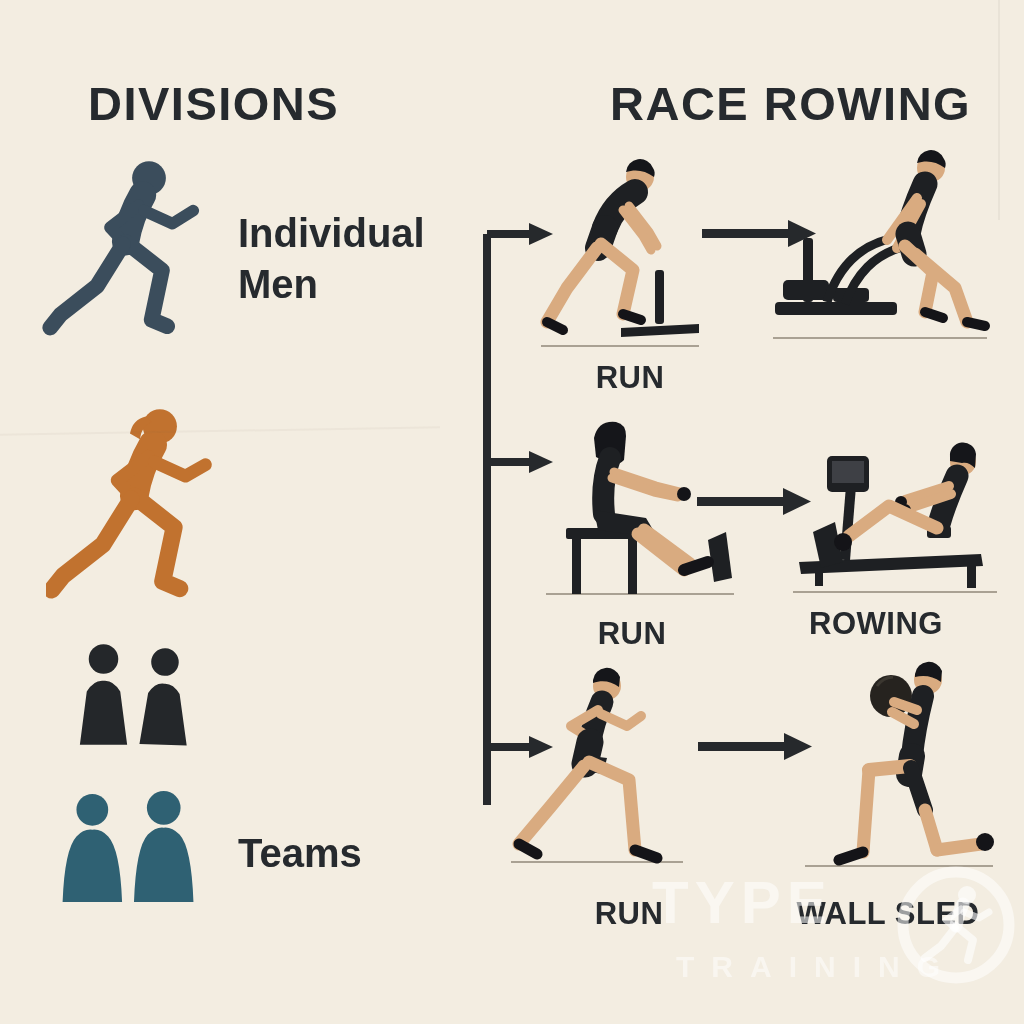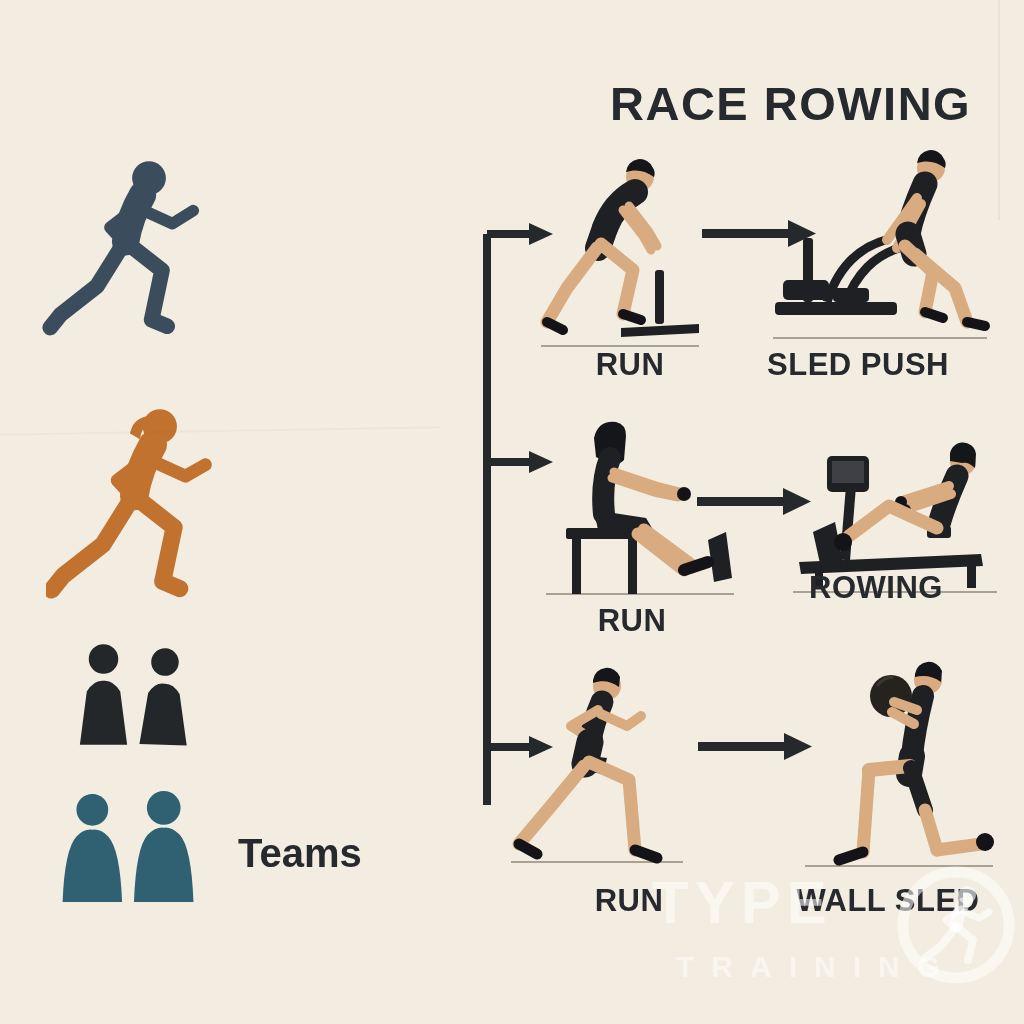--- a/index.html
+++ b/index.html
@@ -4,47 +4,49 @@
 <style>
   html,body{margin:0;padding:0;}
   body{font-family:"Liberation Sans", sans-serif;}
   #canvas{position:relative;width:1024px;height:1024px;background:var(--bg,#f3ede1);overflow:hidden;}
   
   #canvas::before{content:"";position:absolute;left:998px;top:0;width:2px;height:220px;background:rgba(120,105,80,.07);}
   #canvas::after{content:"";position:absolute;left:0;top:430px;width:440px;height:2px;background:rgba(120,105,80,.05);transform:rotate(-1deg);}
   .abs{position:absolute;}
   .title{font-size:47px;font-weight:700;letter-spacing:1.5px;color:var(--ink,#262a2e);}
   .div-label{font-size:40px;font-weight:700;line-height:1.28;color:var(--ink,#262a2e);width:235px;}
-  .race-label{font-size:31px;font-weight:700;letter-spacing:.5px;color:var(--ink,#262a2e);text-align:center;}
+  .race-label{font-size:31px;font-weight:700;letter-spacing:.5px;color:var(--ink,#262a2e);text-align:center;margin-top:13px;}
   .icon-man{color:var(--men-blue,#3b4d5c);}
   .icon-woman{color:var(--women-orange,#c1722f);}
   .icon-doubles{color:var(--doubles-black,#24272a);}
   .icon-teams{color:var(--teams-teal,#2f6173);}
   svg{display:block;}
   .wm-type{font-size:60px;font-weight:700;letter-spacing:6px;color:rgba(255,255,255,.55);}
   .wm-training{font-size:30px;font-weight:700;letter-spacing:17px;color:rgba(255,255,255,.5);}
 </style>
 </head>
 <body>
 
 <div id="canvas" style="--bg: #f3ede1; --ink: #262a2e; --men-blue: #3b4d5c; --women-orange: #c1722f; --doubles-black: #24272a; --teams-teal: #2f6173;">
 
+  <div class="abs title" style="left:88px;top:76px;">DIVISIONS</div>
 
   <div class="abs icon-man" style="left:42px;top:156px;">
     <svg width="175" height="208" viewBox="0 0 130 160" fill="none">
       <g stroke="currentColor" stroke-linecap="round" stroke-linejoin="round">
         <circle cx="80" cy="17" r="13" fill="currentColor" stroke="none"></circle>
         <path d="M75 30 C68 42 64 54 62 66" stroke-width="21"></path>
         <path d="M72 38 L50 55 L62 68" stroke-width="9"></path>
         <path d="M76 42 L98 52 L114 42" stroke-width="9"></path>
         <path d="M62 66 L90 88 L82 126 L94 131" stroke-width="12"></path>
         <path d="M60 68 L40 100 L12 122 L4 132" stroke-width="12"></path>
       </g>
     </svg>
   </div>
+  <div class="abs div-label" style="left:238px;top:208px;">Individual Men</div>
 
   <div class="abs icon-woman" style="left:46px;top:392px;">
     <svg width="185" height="248" viewBox="0 0 130 160" fill="none">
       <g stroke="currentColor" stroke-linecap="round" stroke-linejoin="round">
         <circle cx="80" cy="17" r="12" fill="currentColor" stroke="none"></circle>
         <path d="M70 10 q-9 2 -11 12 l7 4 q1 -9 8 -12 z" fill="currentColor" stroke="none"></path>
         <path d="M75 30 C68 42 64 54 62 66" stroke-width="20"></path>
         <path d="M72 38 L50 55 L62 68" stroke-width="9"></path>
         <path d="M76 42 L98 52 L112 44" stroke-width="9"></path>
         <path d="M62 66 L90 88 L82 126 L94 131" stroke-width="12"></path>
@@ -134,21 +136,20 @@
         <path d="M156 64 L132 108" stroke="#d9ab80" stroke-width="10"></path>
         <path d="M143 94 L149 114" stroke="#1e2023" stroke-width="25"></path>
         <path d="M140 106 L168 132 L160 172" stroke="#d9ab80" stroke-width="13"></path>
         <path d="M160 172 L178 178" stroke="#141418" stroke-width="10"></path>
         <path d="M150 114 L190 148 L202 182" stroke="#d9ab80" stroke-width="13"></path>
         <path d="M202 182 L220 186" stroke="#141418" stroke-width="10"></path>
       </g>
     </svg>
   </div>
   <div class="abs race-label" style="left:560px;top:347px;width:140px;">RUN</div>
-  <div class="abs race-label" style="left:758px;top:347px;width:200px;">SLED PUSH</div>
 
   <div class="abs" style="left:540px;top:412px;">
     <svg width="200" height="190" viewBox="0 0 200 190" fill="none">
       <line x1="6" y1="182" x2="194" y2="182" stroke="#6b6354" stroke-width="2" opacity=".55"></line>
       <rect x="26" y="116" width="78" height="11" rx="2" fill="#1e2023"></rect>
       <rect x="32" y="127" width="9" height="55" fill="#1e2023"></rect>
       <rect x="88" y="127" width="9" height="55" fill="#1e2023"></rect>
       <path d="M168 128 L186 120 L192 166 L174 170 Z" fill="#1e2023"></path>
       <circle cx="72" cy="32" r="11" fill="#d9ab80"></circle>
       <path d="M54 26 q4 -18 22 -16 q10 2 10 14 l-2 24 q-6 6 -12 5 l-16 -8 z" fill="#15161a"></path>
@@ -188,21 +189,21 @@
         <path d="M166 74 L124 88" stroke="#d9ab80" stroke-width="10"></path>
         <circle cx="116" cy="82" r="6" fill="#141418"></circle>
         <circle cx="120" cy="90" r="6" fill="#141418"></circle>
         <rect x="142" y="106" width="24" height="12" rx="3" fill="#1e2023" stroke="none"></rect>
         <path d="M152 108 L104 86 L64 116" stroke="#d9ab80" stroke-width="13"></path>
         <circle cx="58" cy="122" r="9" fill="#141418"></circle>
       </g>
     </svg>
   </div>
   <div class="abs race-label" style="left:562px;top:603px;width:140px;">RUN</div>
-  <div class="abs race-label" style="left:776px;top:570px;width:200px;">ROWING</div>
+  <div class="abs race-label" style="left:776px;top:593px;width:200px;">ROWING</div>
 
   <div class="abs" style="left:505px;top:662px;">
     <svg width="185" height="212" viewBox="0 0 185 212" fill="none">
       <line x1="6" y1="200" x2="178" y2="200" stroke="#6b6354" stroke-width="2" opacity=".55"></line>
       <circle cx="102" cy="24" r="14" fill="#d9ab80"></circle>
       <path d="M88 18 a14 14 0 0 1 27 -3 l-1 10 c-8 -6 -17 -7 -26 -4 z" fill="#15161a"></path>
       <g stroke-linecap="round" stroke-linejoin="round">
         <path d="M97 40 C91 54 87 66 85 80" stroke="#1e2023" stroke-width="23"></path>
         <path d="M93 48 L66 64 L82 74" stroke="#d9ab80" stroke-width="10"></path>
         <path d="M96 52 L122 64 L136 54" stroke="#d9ab80" stroke-width="10"></path>

